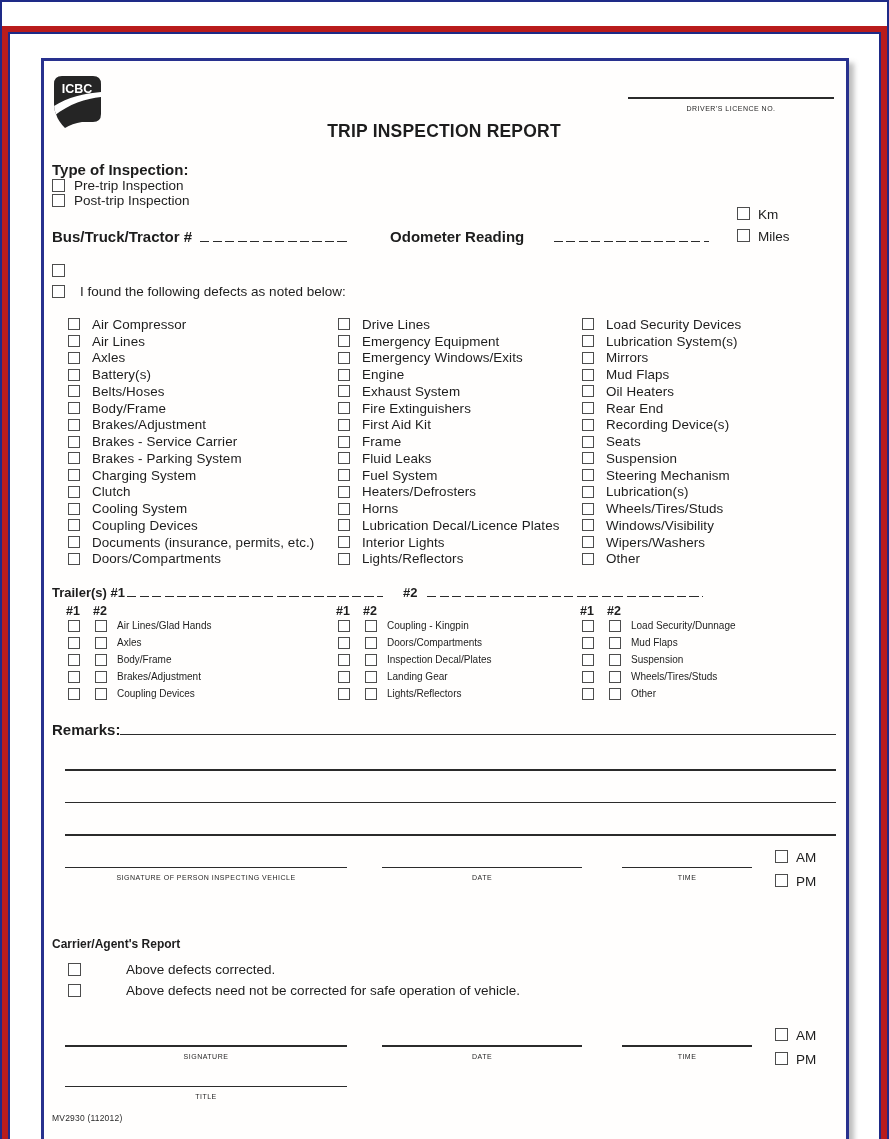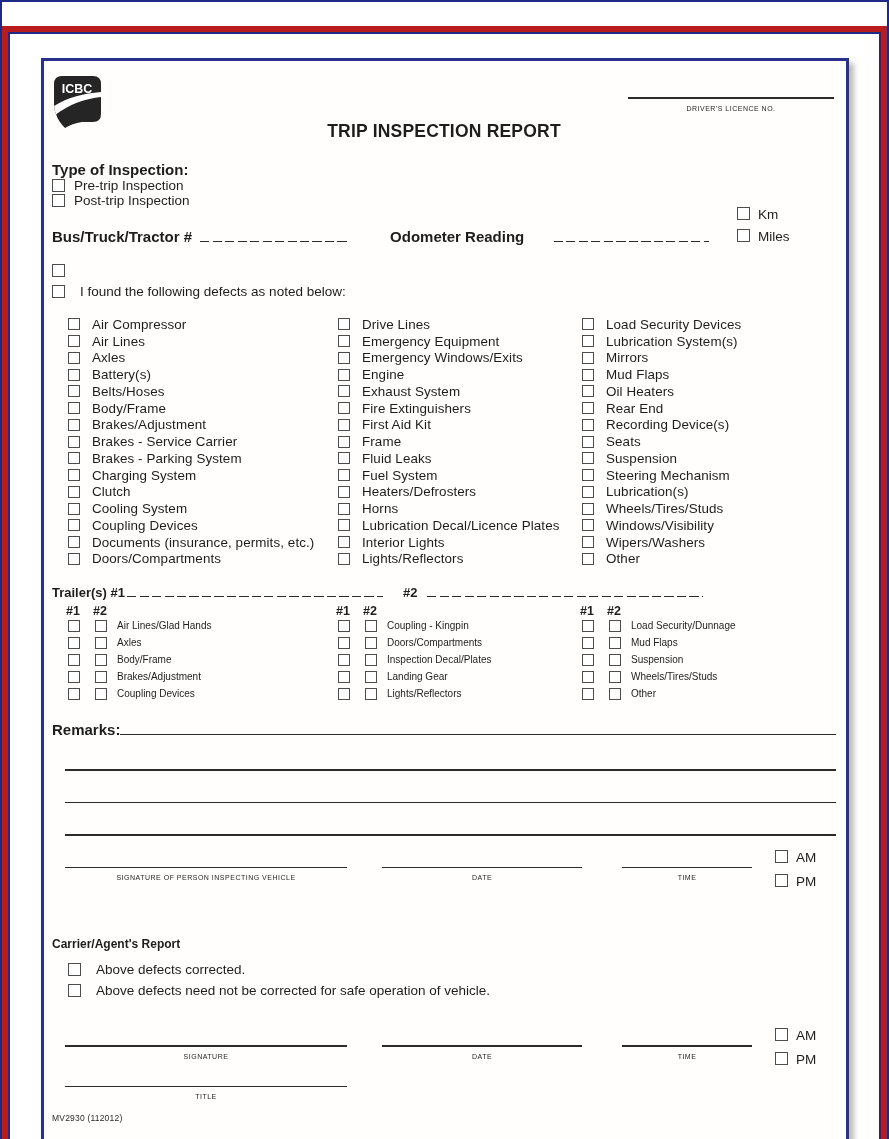--- a/index.html
+++ b/index.html
@@ -83,21 +83,21 @@
   .sigcol { display:flex; flex-direction:column; }
   .sig1 { width:282px; margin-left:13px; }
   .sig2 { width:200px; margin-left:35px; }
   .sig3 { width:130px; margin-left:40px; }
   .ampm { position:absolute; left:723px; top:-17px; }
   .ampm .unit-row { margin-bottom:9px; }
 
   
   .carrier-title { margin-top:56px; font-size:12px; font-weight:bold; }
   .carrier-stmts { margin-top:9px; }
-  .carrier-stmts .stmt { margin-left:16px; height:19px; margin-bottom:2px; }
+  .carrier-stmts .stmt { margin-left:16px; height:19px; margin-bottom:2px;gap:30px; }
   .stmt .cb { flex:none; }
 
   .title-row { margin-top:26px; width:282px; margin-left:13px; }
   .form-no { margin-top:13px; font-size:8.5px; letter-spacing:.2px; color:#2a2a2a; }
 </style>
 </head>
 <body>
 
 <div class="frame">
 <div class="frame2">

